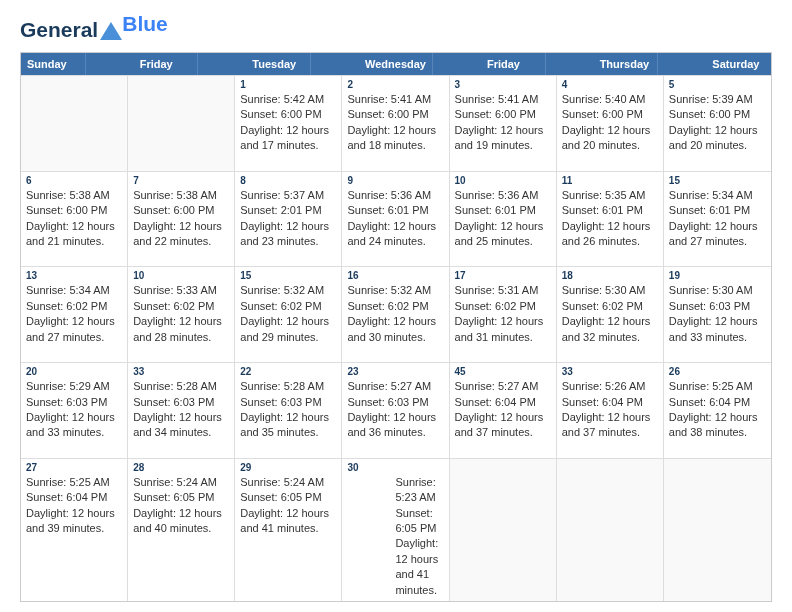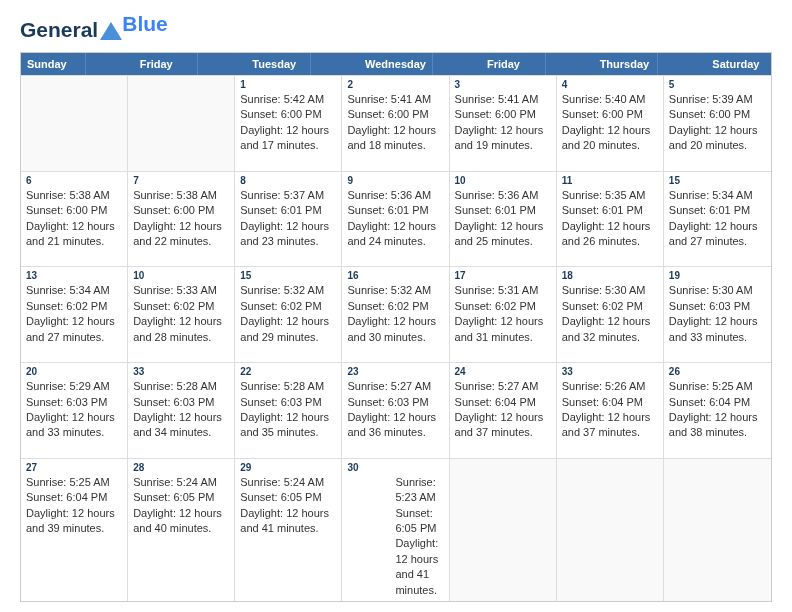--- a/index.html
+++ b/index.html
@@ -174,21 +174,21 @@
           </div>
           <div class="cal-cell">
             <div class="day-number">7</div>
             <div class="day-info" style="white-space: pre-line;">Sunrise: 5:38 AM
 Sunset: 6:00 PM
 Daylight: 12 hours and 22 minutes.</div>
           </div>
           <div class="cal-cell">
             <div class="day-number">8</div>
             <div class="day-info" style="white-space: pre-line;">Sunrise: 5:37 AM
-Sunset: 6:01 PM
+Sunset: 2:01 PM
 Daylight: 12 hours and 23 minutes.</div>
           </div>
           <div class="cal-cell">
             <div class="day-number">9</div>
             <div class="day-info" style="white-space: pre-line;">Sunrise: 5:36 AM
 Sunset: 6:01 PM
 Daylight: 12 hours and 24 minutes.</div>
           </div>
           <div class="cal-cell">
             <div class="day-number">10</div>
@@ -272,21 +272,21 @@
 Sunset: 6:03 PM
 Daylight: 12 hours and 35 minutes.</div>
           </div>
           <div class="cal-cell">
             <div class="day-number">23</div>
             <div class="day-info" style="white-space: pre-line;">Sunrise: 5:27 AM
 Sunset: 6:03 PM
 Daylight: 12 hours and 36 minutes.</div>
           </div>
           <div class="cal-cell">
-            <div class="day-number">24</div>
+            <div class="day-number">45</div>
             <div class="day-info" style="white-space: pre-line;">Sunrise: 5:27 AM
 Sunset: 6:04 PM
 Daylight: 12 hours and 37 minutes.</div>
           </div>
           <div class="cal-cell">
             <div class="day-number">33</div>
             <div class="day-info" style="white-space: pre-line;">Sunrise: 5:26 AM
 Sunset: 6:04 PM
 Daylight: 12 hours and 37 minutes.</div>
           </div>

